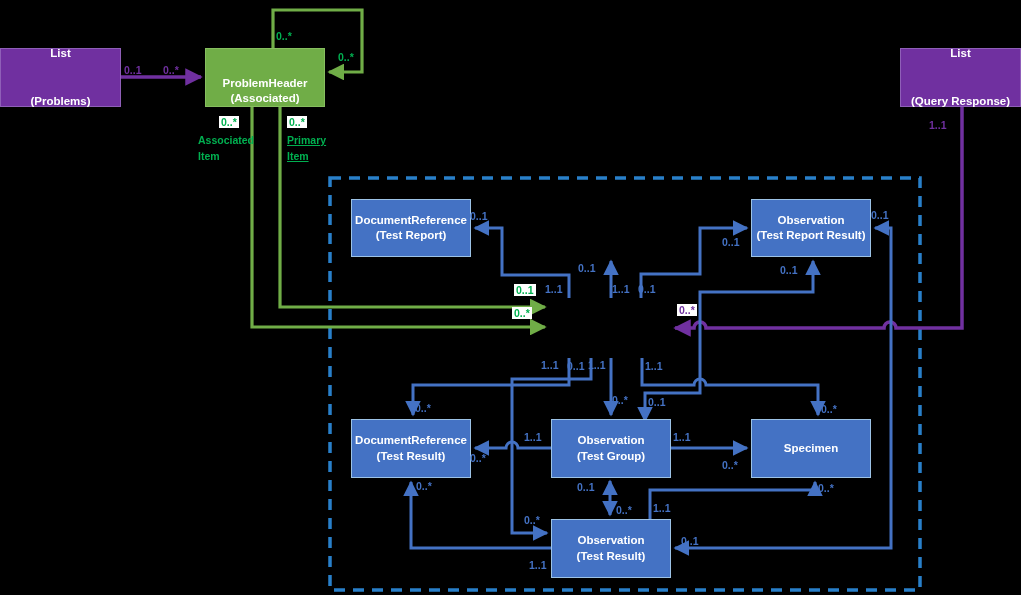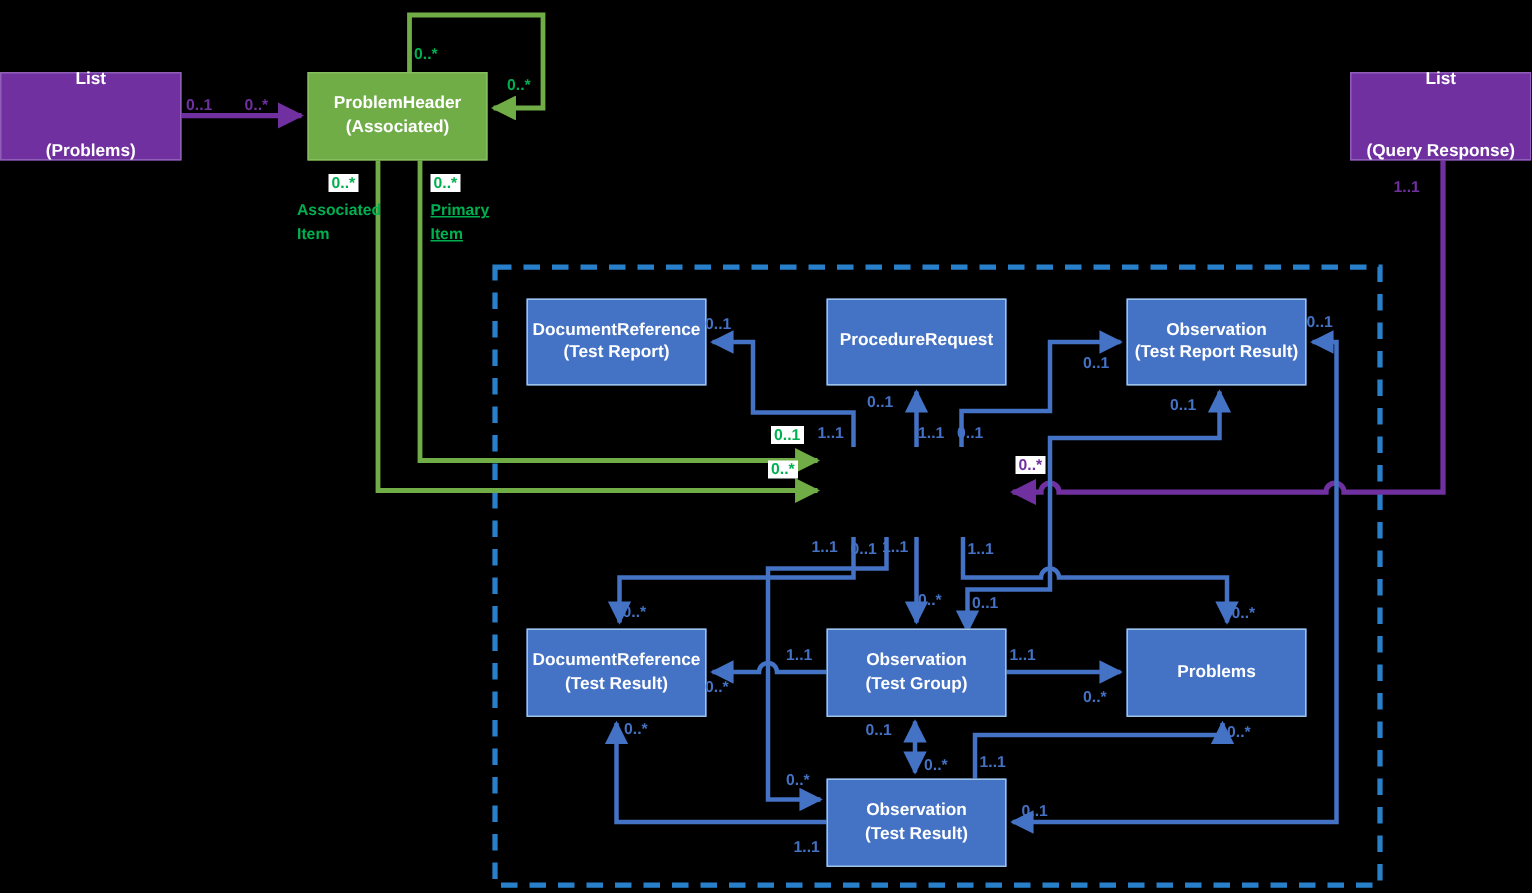--- a/index.html
+++ b/index.html
@@ -58,49 +58,46 @@
         <path d="M 671 448 L 747 448" class="edge-blue" marker-end="url(#arrow-blue)"></path>
         <path d="M 610 481 L 610 515" class="edge-blue" marker-end="url(#arrow-blue)" marker-start="url(#arrow-blue)"></path>
         <path d="M 551 548 L 411 548 L 411 482" class="edge-blue" marker-end="url(#arrow-blue)"></path>
         <path d="M 650 519 L 650 490 L 815 490 L 815 482" class="edge-blue" marker-end="url(#arrow-blue)"></path>
       </g>
   </svg>
 <div class="node purple" style="left: 0px; top: 48px; width: 121px; height: 59px;">
       <span>List</span>
       <span>(Problems)</span>
     </div>
-    <div class="node green" style="left: 205px; top: 48px; width: 120px; height: 59px;">
+    <div class="node green" style="left: 205px; top: 48px; width: 120px; height: 59px; justify-content: flex-end;">
       <span>ProblemHeader</span>
       <span>(Associated)</span>
     </div>
     <div class="node purple" style="left: 900px; top: 48px; width: 121px; height: 59px;">
       <span>List</span>
       <span>(Query Response)</span>
     </div>
     <div class="node blue" style="left: 351px; top: 199px; width: 120px; height: 58px;">
       <span>DocumentReference</span>
       <span>(Test Report)</span>
-    </div>
-    <div class="node blue" style="left: 551px; top: 199px; width: 120px; height: 58px;">
-      <span>ProcedureRequest</span>
     </div>
     <div class="node blue" style="left: 751px; top: 199px; width: 120px; height: 58px;">
       <span>Observation</span>
       <span>(Test Report Result)</span>
     </div>
     <div class="node blue" style="left: 351px; top: 419px; width: 120px; height: 59px;">
       <span>DocumentReference</span>
       <span>(Test Result)</span>
     </div>
     <div class="node blue" style="left: 551px; top: 419px; width: 120px; height: 59px;">
       <span>Observation</span>
       <span>(Test Group)</span>
     </div>
     <div class="node blue" style="left: 751px; top: 419px; width: 120px; height: 59px;">
-      <span>Problems</span>
+      <span>Specimen</span>
     </div>
     <div class="node blue" style="left: 551px; top: 519px; width: 120px; height: 59px;">
       <span>Observation</span>
       <span>(Test Result)</span>
     </div>
     <div class="lbl purple" style="left: 124px; top: 63px;">0..1</div>
     <div class="lbl purple" style="left: 163px; top: 63px;">0..*</div>
     <div class="lbl purple" style="left: 929px; top: 118px;">1..1</div>
     <div class="lbl purple boxed" style="left: 677px; top: 304px;">0..*</div>
     <div class="lbl green" style="left: 276px; top: 29px;">0..*</div>

